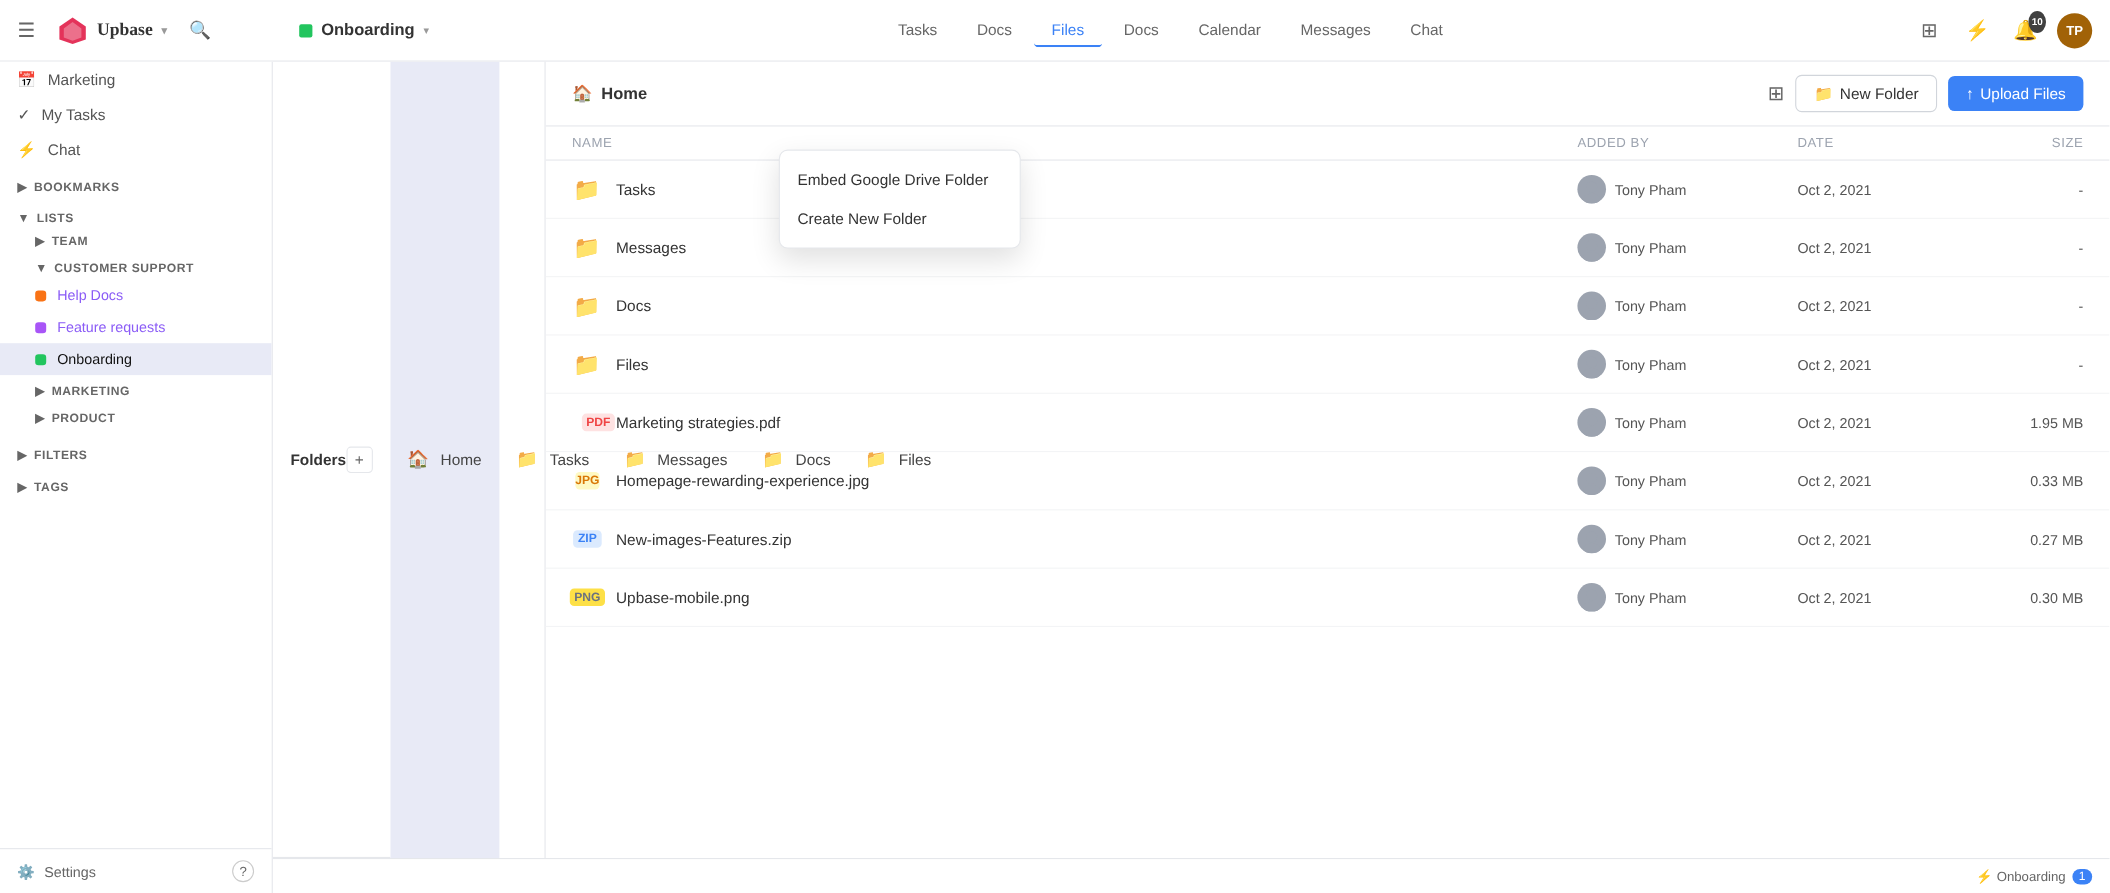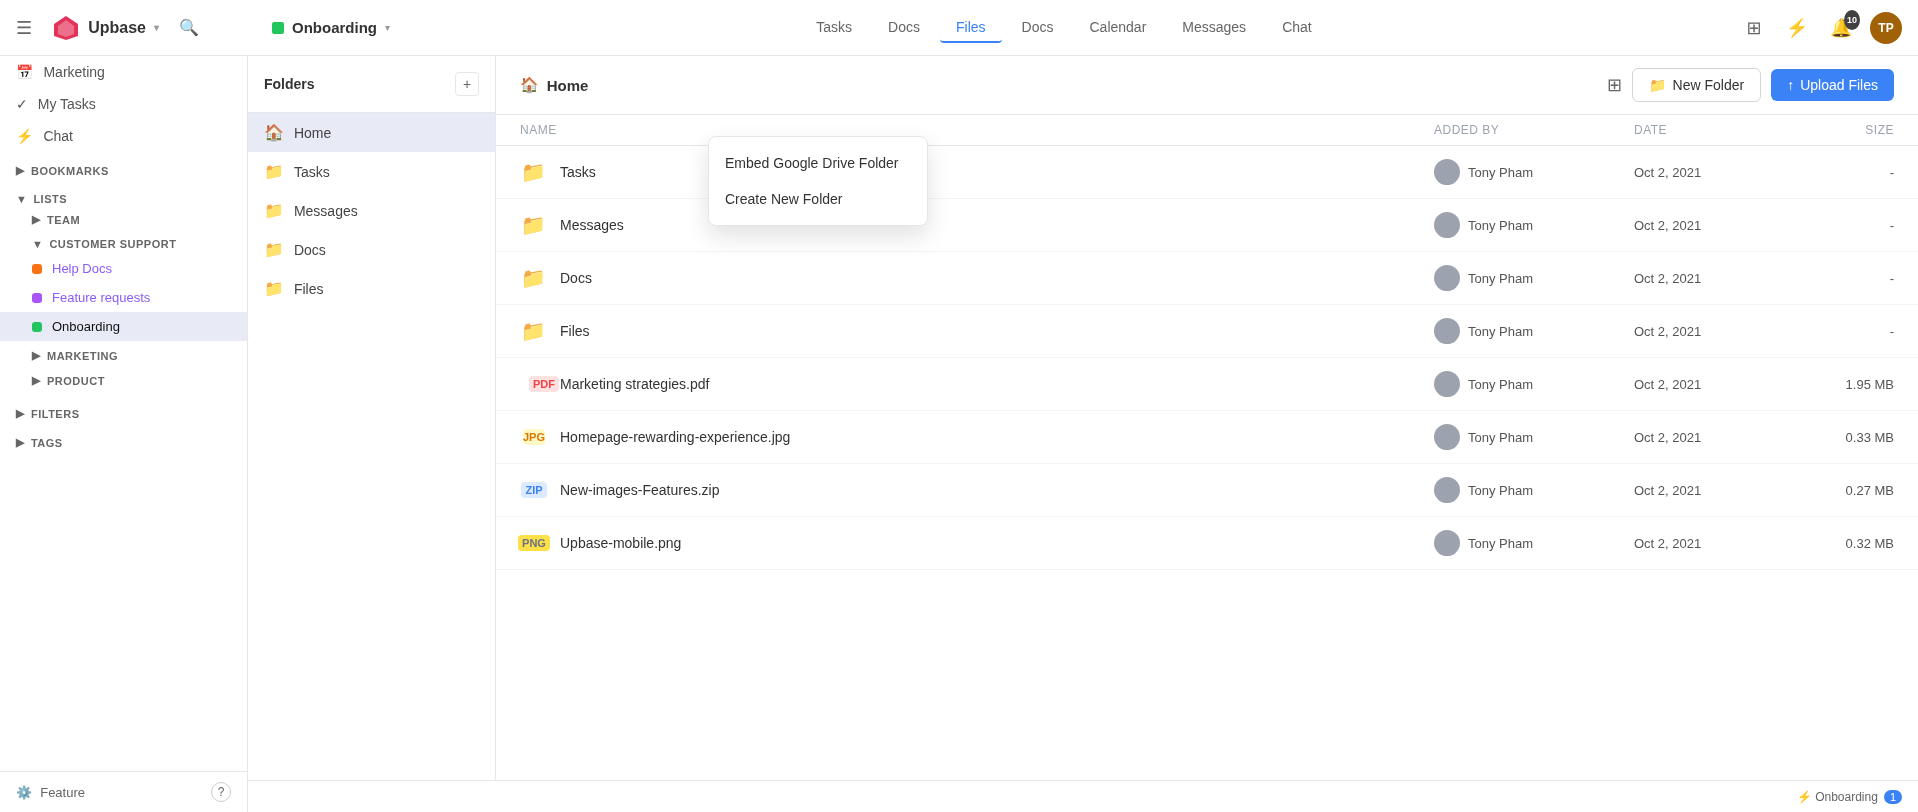--- a/index.html
+++ b/index.html
@@ -15,36 +15,36 @@
     .top-nav-right { display: flex; align-items: center; gap: 12px; }
     .nav-icon-btn { width: 32px; height: 32px; border-radius: 50%; display: flex; align-items: center; justify-content: center; cursor: pointer; color: #666; font-size: 18px; position: relative; }
     .notif-badge { position: absolute; top: -2px; right: -2px; background: #404040; color: #fff; font-size: 9px; width: 16px; height: 20px; border-radius: 50%; display: flex; align-items: center; justify-content: center; font-weight: 700; }
     .avatar { width: 32px; height: 32px; border-radius: 50%; background: #a16207; overflow: hidden; display: flex; align-items: center; justify-content: center; color: #fff; font-size: 12px; font-weight: 600; }
 
     
     .main { display: flex; flex: 1; overflow: hidden; }
 
     
     .sidebar { width: 248px; border-right: 1px solid #e5e7eb; display: flex; flex-direction: column; overflow-y: auto; background: #fff; flex-shrink: 0; }
-    .sidebar-logo { display: flex; align-items: center; gap: 8px; font-weight: 700; font-size: 16px; }
+    .sidebar-logo { display: flex; align-items: center; gap: 8px; font-weight: 700; font-size: 16px; font-family: Liberation Serif, serif; }
     .sidebar-nav-item { display: flex; align-items: center; gap: 10px; padding: 8px 16px; color: #555; cursor: pointer; font-size: 14px; }
     .sidebar-section { padding: 12px 16px 4px; }
     .sidebar-section-header { display: flex; align-items: center; gap: 6px; color: #666; font-size: 11px; font-weight: 600; letter-spacing: 0.5px; text-transform: uppercase; cursor: pointer; }
     .sidebar-section-item { display: flex; align-items: center; gap: 10px; padding: 7px 16px 7px 32px; color: #8b5cf6; cursor: pointer; font-size: 13px; }
     .sidebar-section-item.active { background: #e8eaf6; color: #111; font-weight: 500; }
     .color-dot { width: 10px; height: 10px; border-radius: 3px; flex-shrink: 0; }
     .sidebar-bottom { margin-top: auto; border-top: 1px solid #e5e7eb; padding: 10px 16px; display: flex; align-items: center; gap: 12px; }
     .sidebar-bottom-item { display: flex; align-items: center; gap: 8px; color: #666; cursor: pointer; font-size: 13px; }
     .chevron { font-size: 10px; color: #999; }
 
     
     .content { flex: 1; display: flex; flex-direction: column; overflow: hidden; position: relative; }
 
     
-    .folders-panel { width: 248px; border-right: 1px solid #e5e7eb; display: flex; flex-direction: column; flex-shrink: 0; }
+    .folders-panel { width: 248px; border-right: 1px solid #e5e7eb; display: flex; flex-direction: row; flex-shrink: 0; }
     .folders-header { display: flex; align-items: center; justify-content: space-between; padding: 16px; border-bottom: 1px solid #e5e7eb; }
     .folders-title { font-size: 14px; font-weight: 600; color: #333; }
     .folders-add { width: 24px; height: 24px; display: flex; align-items: center; justify-content: center; cursor: pointer; color: #666; border: 1px solid #e5e7eb; border-radius: 4px; }
     .folder-item { display: flex; align-items: center; gap: 10px; padding: 10px 16px; cursor: pointer; font-size: 14px; color: #444; }
     .folder-item.active { background: #e8eaf6; }
     .folder-icon { font-size: 16px; color: #666; }
 
     
     .files-main { flex: 1; display: flex; overflow: hidden; }
     .files-content { flex: 1; display: flex; flex-direction: column; overflow: hidden; }
@@ -206,21 +206,21 @@
     <div class="sidebar-section">
       <div class="sidebar-section-header">
         <span>▶</span>
         <span>Tags</span>
       </div>
     </div>
 
     <div class="sidebar-bottom">
       <div class="sidebar-bottom-item">
         <span>⚙️</span>
-        <span>Feature</span>
+        <span>Settings</span>
       </div>
       <div class="sidebar-bottom-item" style="margin-left:auto;">
         <span style="border:1px solid #ccc;border-radius:50%;width:20px;height:20px;display:flex;align-items:center;justify-content:center;font-size:12px;">?</span>
       </div>
     </div>
   </div>
 
   <div class="content">
     <div class="files-main">
 
@@ -423,21 +423,21 @@
             <div class="user-cell">
               <div class="user-avatar">
                 <svg width="26" height="26" viewBox="0 0 26 26">
                     <circle cx="13" cy="11" r="5" fill="#9ca3af"></circle>
                     <ellipse cx="13" cy="22" rx="8" ry="5" fill="#9ca3af"></ellipse>
                   </svg>
               </div>
               <span>Tony Pham</span>
             </div>
             <span class="date-cell">Oct 2, 2021</span>
-            <span class="size-cell">0.32 MB</span>
+            <span class="size-cell">0.30 MB</span>
           </div>
         </div>
       </div>
     </div>
 
     <div class="dropdown-menu">
       <div class="dropdown-item">
         <span>Embed Google Drive Folder</span>
       </div>
       <div class="dropdown-item">

